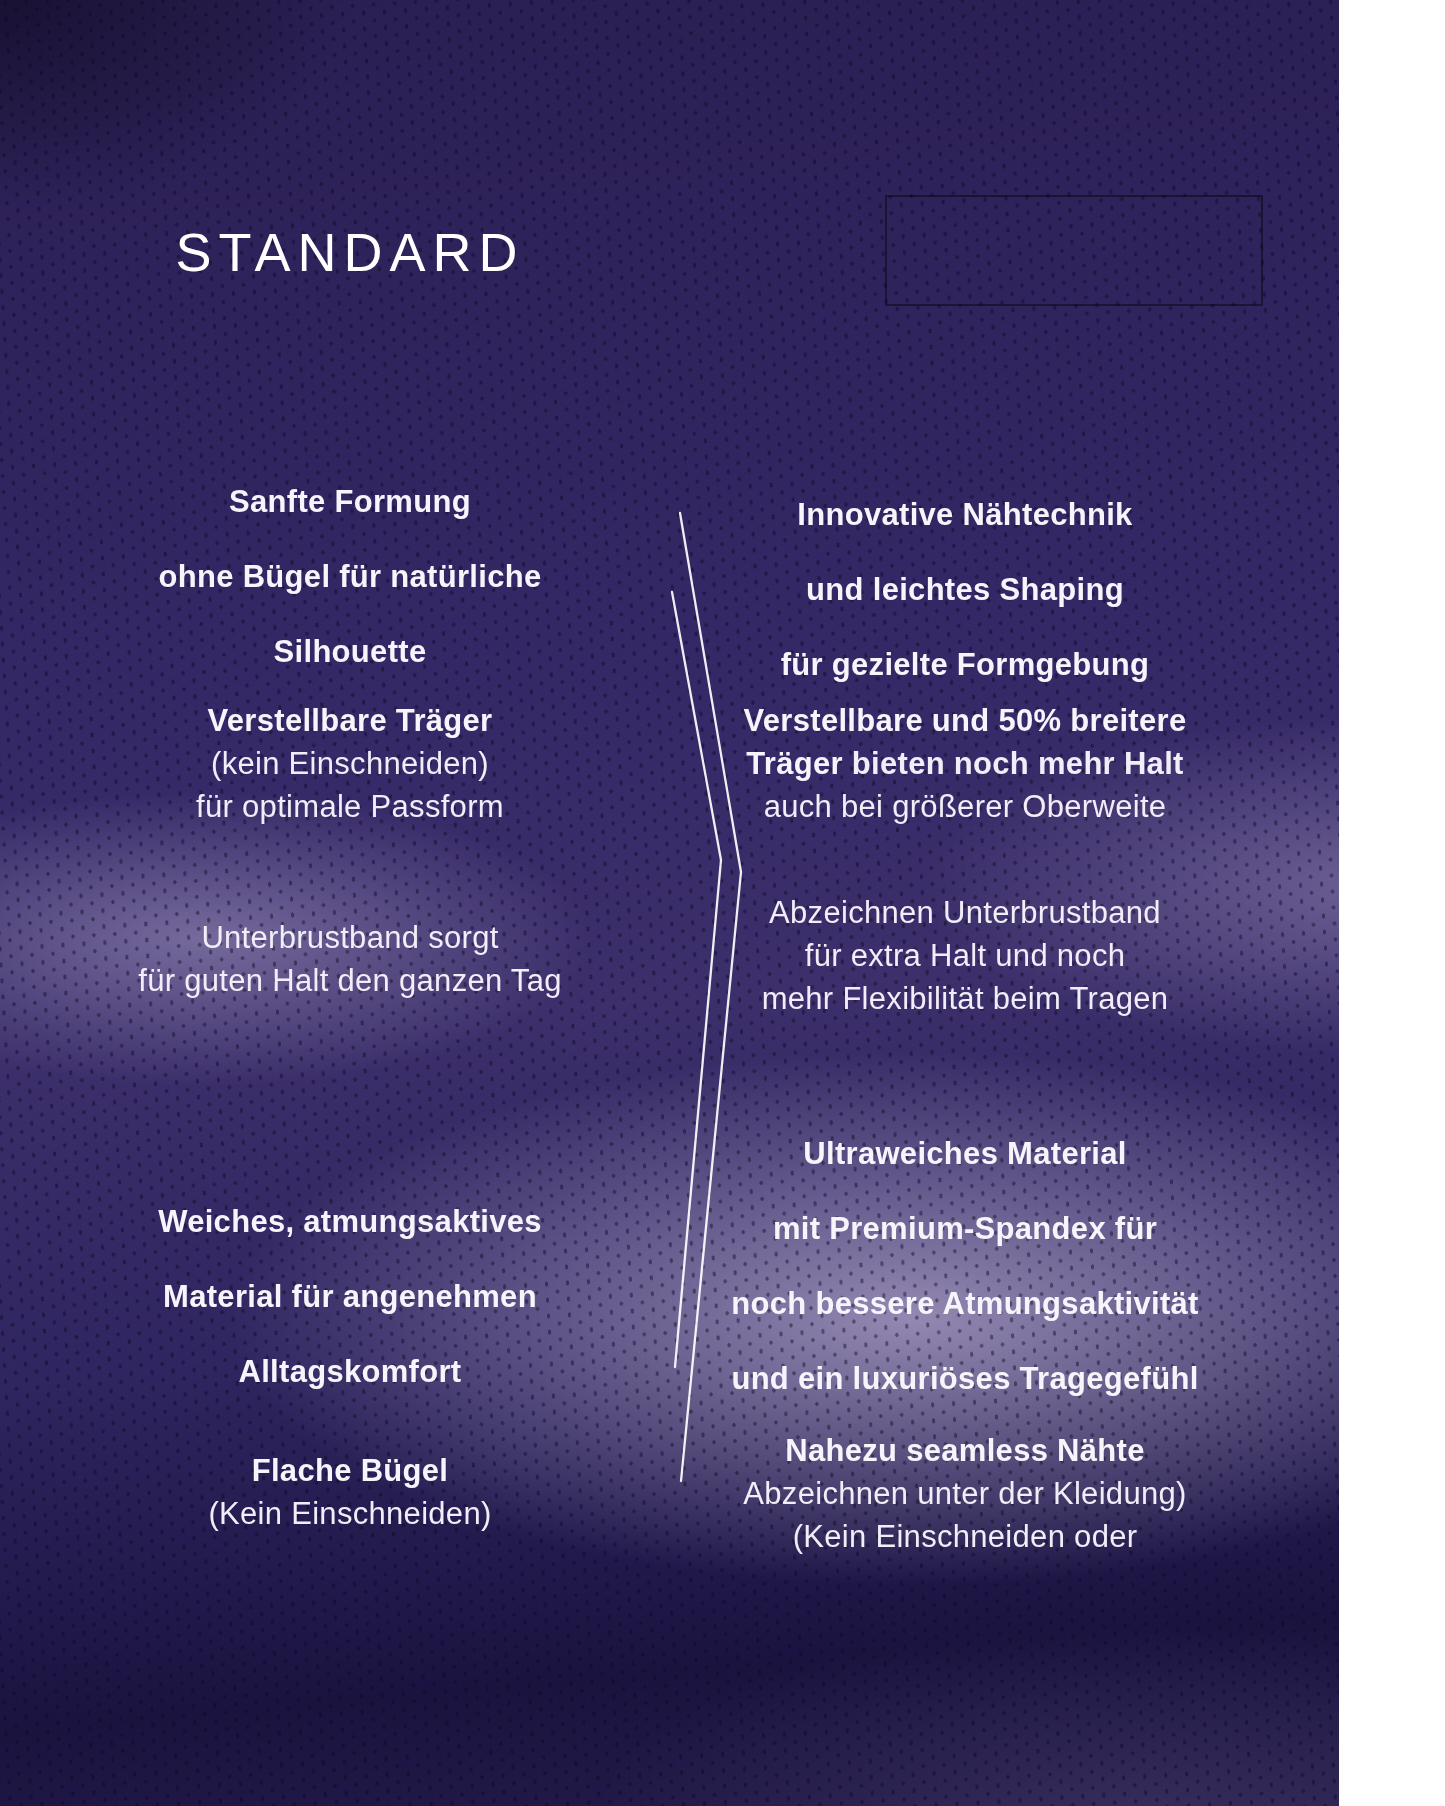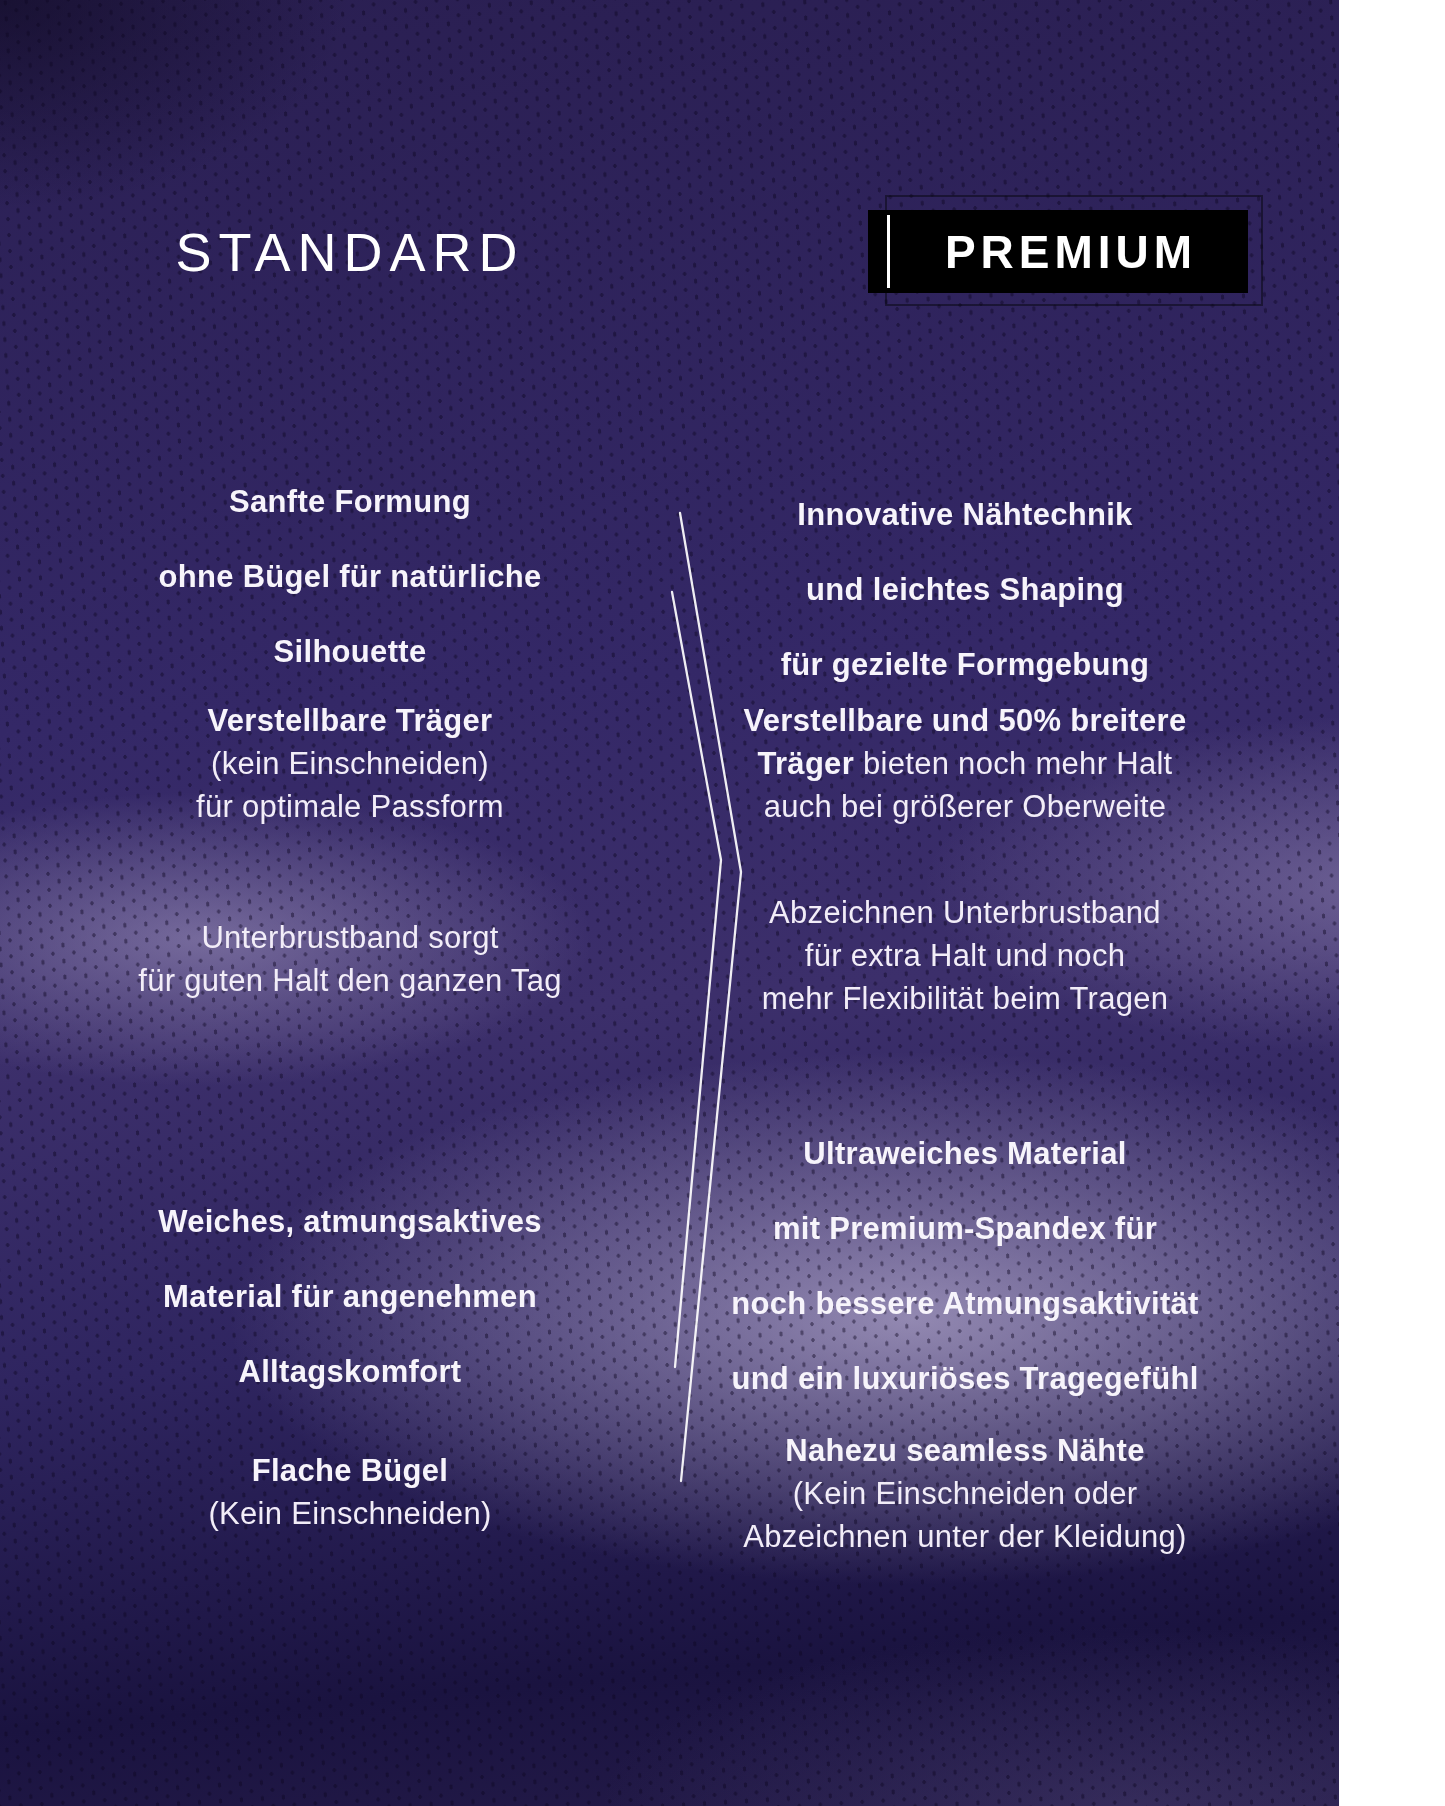--- a/index.html
+++ b/index.html
@@ -27,21 +27,21 @@
     background-size:21px 16px;
     transform:rotate(-3.5deg);
     opacity:.8;
   }
   .col{position:absolute;top:0;height:100%;}
   #col-standard{left:30px;width:640px;}
   #col-premium{left:650px;width:630px;}
   .row{position:absolute;left:0;width:100%;text-align:center;}
   .ln{font-size:31px;line-height:43px;letter-spacing:.3px;color:#f2edf8;white-space:nowrap;}
   .b,.bold .ln{font-weight:bold;color:#f7f4fb;margin-top:32px;}
-  .reg{font-weight:normal;color:#f2edf8 !important;text-align:right;}
+  .reg{font-weight:bold;color:#f2edf8 !important;text-align:right;}
 
   
   #standard-header{
     position:absolute;left:30px;top:222px;width:640px;text-align:center;
     font-size:54px;line-height:60px;letter-spacing:7px;font-weight:400;color:#ffffff;
   }
   #premium-outline{
     position:absolute;left:885px;top:195px;width:378px;height:111px;
     border:2px solid rgba(5,5,14,.5);box-sizing:border-box;
   }
@@ -63,24 +63,20 @@
   #prm-r1{top:461px}#prm-r2{top:667px}#prm-r3{top:891px}#prm-r4{top:1100px}#prm-r5{top:1397px}
 </style>
 </head>
 <body>
 
 <div id="stage">
   <div id="texture"></div>
 
   <div id="standard-header">STANDARD</div>
   <div id="premium-outline"></div>
-  <div id="premium-badge">
-    <div id="premium-bar"></div>
-    <span>PREMIUM</span>
-  </div>
 
   <svg id="divider" width="1445" height="1806" viewBox="0 0 1445 1806">
     <polyline points="680,513 741,872 681,1481"></polyline>
     <polyline points="672,592 721,860 675,1367"></polyline>
   </svg>
 
   <div class="col" id="col-standard">
     <div class="row bold" id="std-r1">
       <div class="ln">Sanfte Formung</div>
       <div class="ln">ohne Bügel für natürliche</div>
@@ -123,17 +119,17 @@
       <div class="ln">mehr Flexibilität beim Tragen</div>
     </div>
     <div class="row bold" id="prm-r4">
       <div class="ln">Ultraweiches Material</div>
       <div class="ln">mit Premium-Spandex für</div>
       <div class="ln">noch bessere Atmungsaktivität</div>
       <div class="ln">und ein luxuriöses Tragegefühl</div>
     </div>
     <div class="row" id="prm-r5">
       <div class="ln b">Nahezu seamless Nähte</div>
+      <div class="ln">Abzeichnen unter der Kleidung)</div>
       <div class="ln">(Kein Einschneiden oder</div>
-      <div class="ln">Abzeichnen unter der Kleidung)</div>
     </div>
   </div>
 </div>
 
 </body></html>

